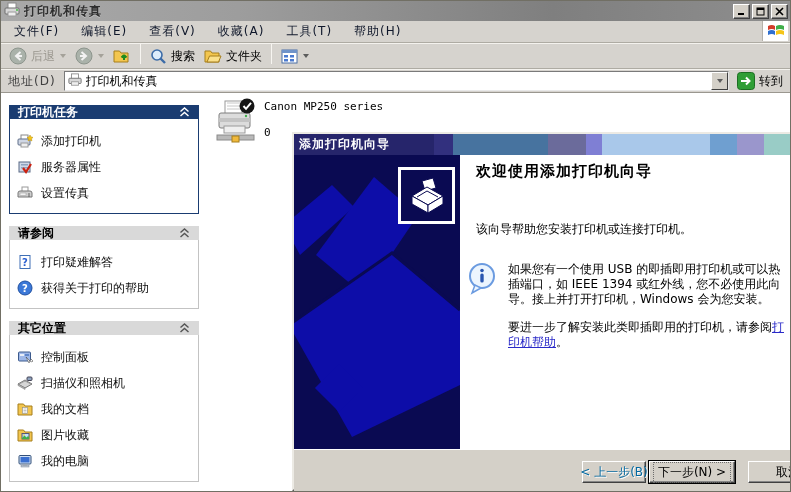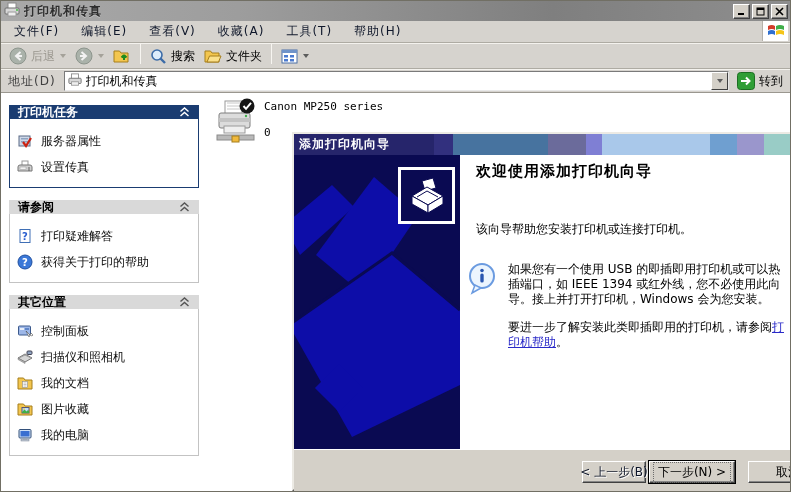--- a/index.html
+++ b/index.html
@@ -79,21 +79,21 @@
   .wiz-inforow { display:flex; gap:11px; margin-left:-9px; }
   .wiz-infotext { line-height:15px; width:280px; }
   .wiz-p2 { margin-top:13px; line-height:15px; }
   .wiz-link { color:#2a2ac8; text-decoration:underline; }
   .wiz-continue { margin-top:40px; }
   .wiz-footer { height:45px; flex:0 0 45px; background:#d4d0c8; border-top:1px solid #fff;
     display:flex; align-items:center; justify-content:flex-end; padding-right:6px; }
   .btn { height:22px; background:#d4d0c8; border:1px solid; border-color:#fff #404040 #404040 #fff;
     box-shadow:inset -1px -1px 0 #868686; font:12px "DejaVu Sans",sans-serif; color:#000;
     display:flex; align-items:center; justify-content:center; white-space:nowrap; }
-  .btn.disabled { color:#0f172a; text-shadow:1px 1px 0 #fff; }
+  .btn.disabled { color:#0369a1; text-shadow:1px 1px 0 #fff; }
   .btn.default { outline:1px solid #000; }
   .btn.default span { outline:1px dotted #6c6c6c; padding:1px 4px; }
   .w-back { width:64px; } .w-next { width:86px; margin-left:3px; } .w-cancel { width:80px; margin-left:13px; }
 </style>
 </head>
 <body>
 
 <div class="window">
 
   <div class="titlebar">
@@ -222,20 +222,29 @@
     <div class="sidebar">
 
       <div class="sec">
         <div class="sec-head navy">
           <span>打印机任务</span>
           <svg width="11" height="10" viewBox="0 0 11 10">
               <path d="M1.5 4.5 L5.5 1 L9.5 4.5 M1.5 9 L5.5 5.5 L9.5 9" stroke="#fff" stroke-width="1.4" fill="none"></path>
             </svg>
         </div>
         <div class="sec-body navy-b">
+          <div class="s-item">
+            <span class="ic"><svg width="16" height="16" viewBox="0 0 16 16">
+                  <rect x="4" y="2" width="7" height="5" fill="#fff" stroke="#8a8a8a"></rect>
+                  <rect x="1" y="6" width="12" height="6" rx="1" fill="#cfd6e4" stroke="#5f6f8a"></rect>
+                  <rect x="4" y="10" width="7" height="4" fill="#efefef" stroke="#9a9a9a"></rect>
+                  <path d="M13 2 l1 2 2 .4 -1.5 1.4 .4 2.2 -1.9 -1.1 -1.9 1.1 .4 -2.2 L10 4.4 12 4 Z" fill="#f5c518" stroke="#b98e0a" stroke-width=".5"></path>
+                </svg></span>
+            <span>添加打印机</span>
+          </div>
           <div class="s-item">
             <span class="ic"><svg width="16" height="16" viewBox="0 0 16 16">
                   <rect x="2" y="3" width="11" height="10" fill="#cfd8e8" stroke="#5a6a85"></rect>
                   <rect x="4" y="5" width="7" height="1.5" fill="#8fa3c0"></rect>
                   <rect x="4" y="8" width="7" height="1.5" fill="#8fa3c0"></rect>
                   <path d="M6 9 l3 4 5 -8" stroke="#cc2211" stroke-width="2.2" fill="none"></path>
                 </svg></span>
             <span>服务器属性</span>
           </div>
           <div class="s-item">

